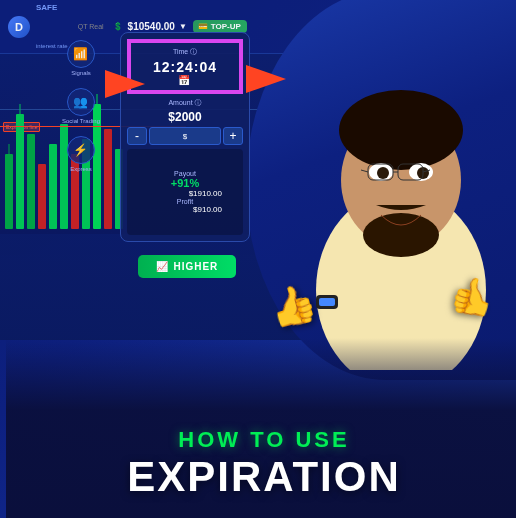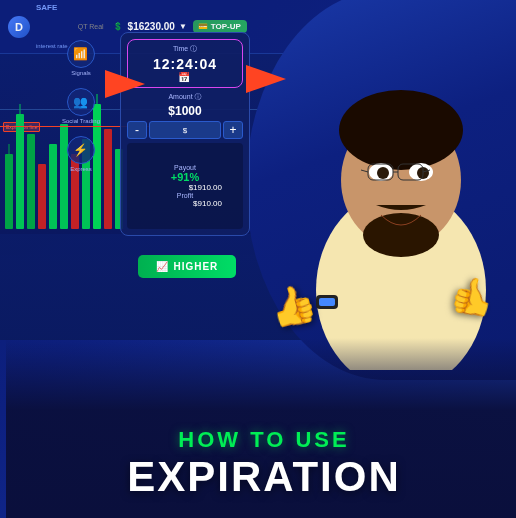--- a/index.html
+++ b/index.html
@@ -114,22 +114,22 @@
       left: 120px;
       width: 130px;
       background: rgba(15, 30, 100, 0.92);
       border: 1px solid #2a4aaa;
       border-radius: 8px;
       padding: 6px;
       z-index: 10;
     }
 
     .red-border-box {
-      border: 1px solid #d946ef;
-      border-radius: 8px;
+      border: 4px solid #d946ef;
+      border-radius: 0;
       padding: 4px;
       margin-bottom: 4px;
     }
 
     .panel-label {
       color: #aab8ff;
       font-size: 7px;
       text-align: center;
       margin-bottom: 2px;
     }
@@ -444,21 +444,21 @@
       <div class="logo-d">
         <span>D</span>
       </div>
       <div style="display:flex; flex-direction:column; line-height:1;gap:31px;">
         <span class="safe-label">SAFE</span>
         <span style="color:#7a9fff; font-size:6px;">interest rate</span>
       </div>
       <span style="color:#888; font-size:7px; margin-left:4px;">QT Real</span>
       <div class="balance-area">
         <span style="color:#888; font-size:8px;">💲</span>
-        <span class="balance-text">$16230.00</span>
+        <span class="balance-text">$10540.00</span>
         <span style="color:white; font-size:8px;">▼</span>
       </div>
       <button class="top-up-btn">
         <span>💳</span>
         <span>TOP-UP</span>
       </button>
     </div>
 
     <div class="chart-area">
       <div class="chart-line"></div>
@@ -506,21 +506,21 @@
 
   <div class="trading-panel">
     <div class="red-border-box">
       <div class="panel-label">Time ⓘ</div>
       <div class="time-display">12:24:04</div>
       <div class="time-icon">📅</div>
     </div>
 
     <div class="amount-section">
       <div class="panel-label">Amount ⓘ</div>
-      <div class="amount-display">$1000</div>
+      <div class="amount-display">$2000</div>
       <div class="amount-controls">
         <button class="ctrl-btn">-</button>
         <div class="currency-btn">$</div>
         <button class="ctrl-btn">+</button>
       </div>
     </div>
 
     <div class="payout-section">
       <div class="payout-label">Payout</div>
       <div class="payout-percent">+91%</div>

